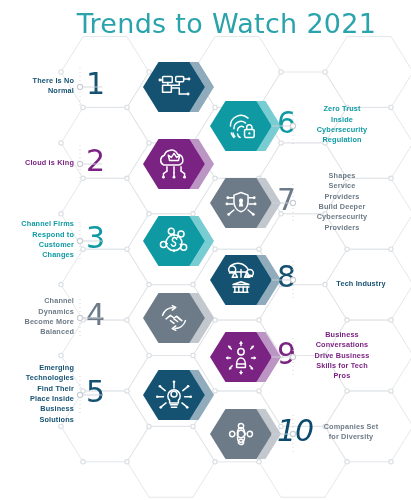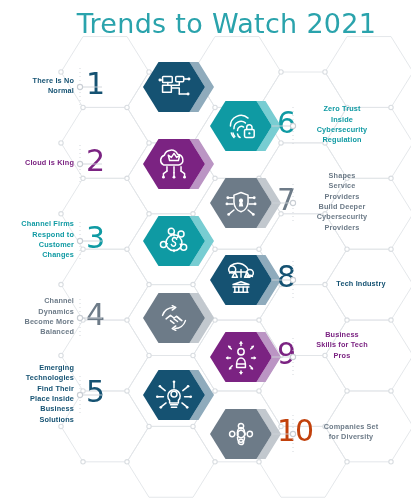--- a/index.html
+++ b/index.html
@@ -363,21 +363,21 @@
   <div id="numlayer">
       <div class="num l" style="color: rgb(21, 82, 114); top: 69px; right: 307px;">1</div>
       <div class="num l" style="color: rgb(123, 35, 130); top: 146px; right: 307px;">2</div>
       <div class="num l" style="color: rgb(15, 154, 163); top: 223px; right: 307px;">3</div>
       <div class="num l" style="color: rgb(109, 123, 136); top: 300px; right: 307px;">4</div>
       <div class="num l" style="color: rgb(21, 82, 114); top: 377px; right: 307px;">5</div>
       <div class="num r" style="color: rgb(15, 154, 163); top: 108px; left: 277px;">6</div>
       <div class="num r" style="color: rgb(109, 123, 136); top: 185px; left: 277px;">7</div>
       <div class="num r" style="color: rgb(21, 82, 114); top: 262px; left: 277px;">8</div>
       <div class="num r" style="color: rgb(123, 35, 130); top: 339px; left: 277px;">9</div>
-      <div class="num r" style="color: #c2410c; top: 416px; left: 277px;">10</div>
+      <div class="num r" style="color: #0c4a6e; top: 416px; left: 277px; font-style: italic;">10</div>
     </div>
 
   <div id="lbllayer">
       <div class="lbl l" style="color: rgb(21, 82, 114); width: 82px; top: 75.6px; left: -8px;">
         <div>There Is No</div>
         <div>Normal</div>
       </div>
       <div class="lbl l" style="color: rgb(123, 35, 130); width: 82px; top: 157.8px; left: -8px;">
         <div>Cloud is King</div>
       </div>
@@ -413,20 +413,22 @@
         <div>Providers</div>
         <div>Build Deeper</div>
         <div>Cybersecurity</div>
         <div>Providers</div>
       </div>
       <div class="lbl r" style="color: rgb(21, 82, 114); width: 82px; top: 279px; left: 301px; margin-left: 19px;">
         <div>Tech Industry</div>
       </div>
       <div class="lbl r" style="color: rgb(123, 35, 130); width: 82px; top: 330px; left: 301px;">
         <div>Business</div>
+        <div>Conversations</div>
+        <div>Drive Business</div>
         <div>Skills for Tech</div>
         <div>Pros</div>
       </div>
       <div class="lbl r" style="color: rgb(109, 123, 136); width: 82px; top: 422px; left: 310px;">
         <div>Companies Set</div>
         <div>for Diversity</div>
       </div>
     </div>
 
   <svg id="connlayer" class="conn" style="left:0;top:0;width:411px;height:500px" viewBox="0 0 411 500" xmlns="http://www.w3.org/2000/svg">

